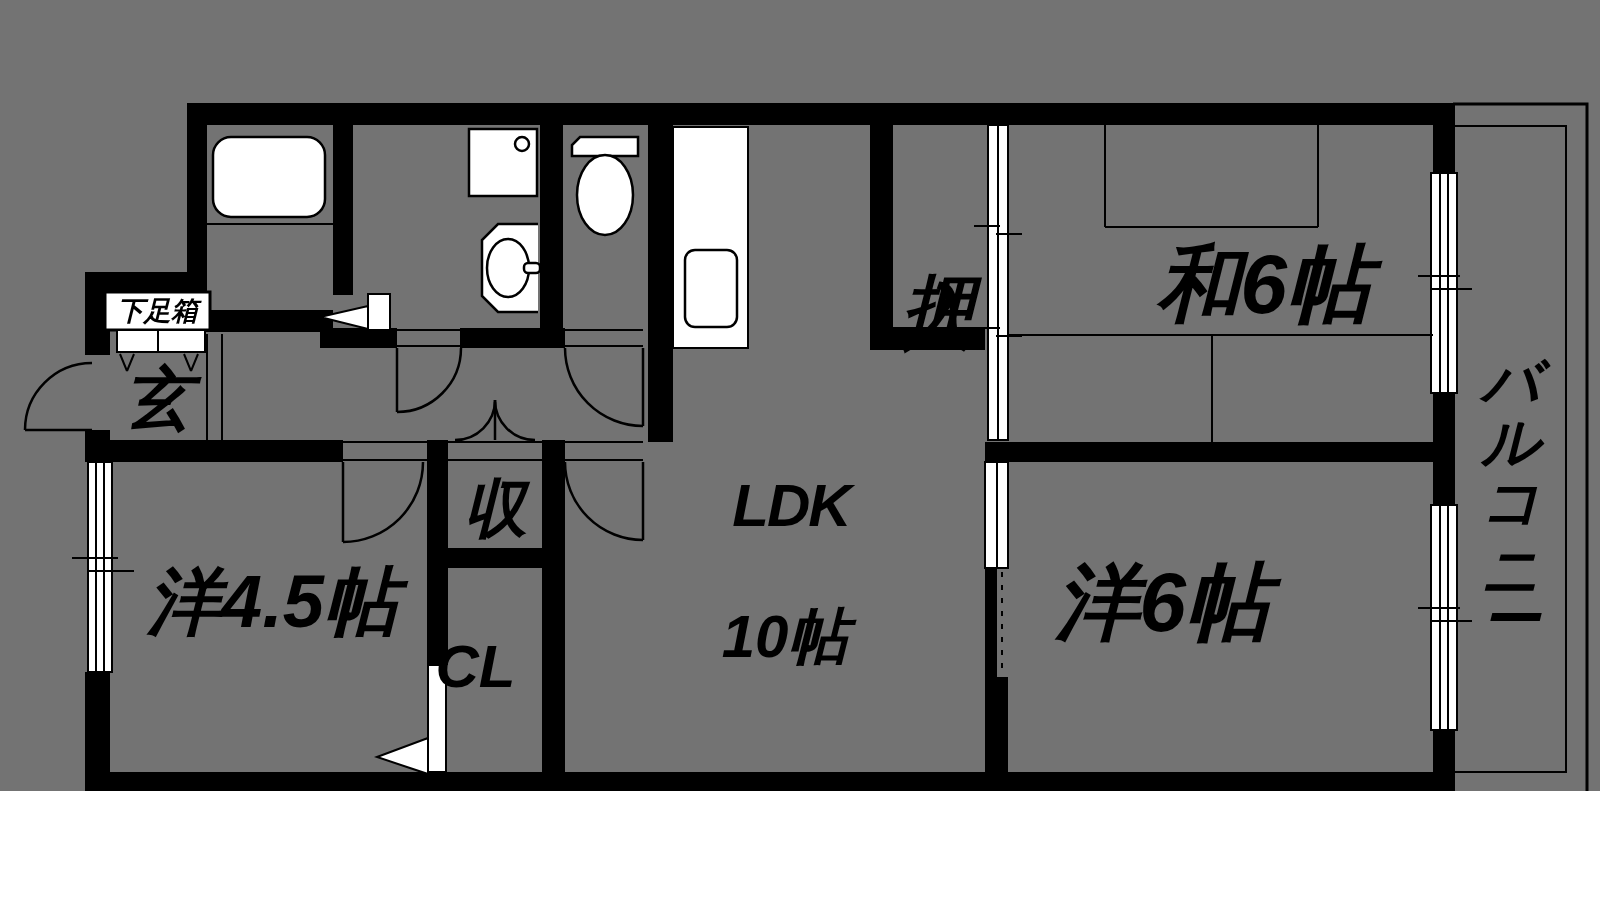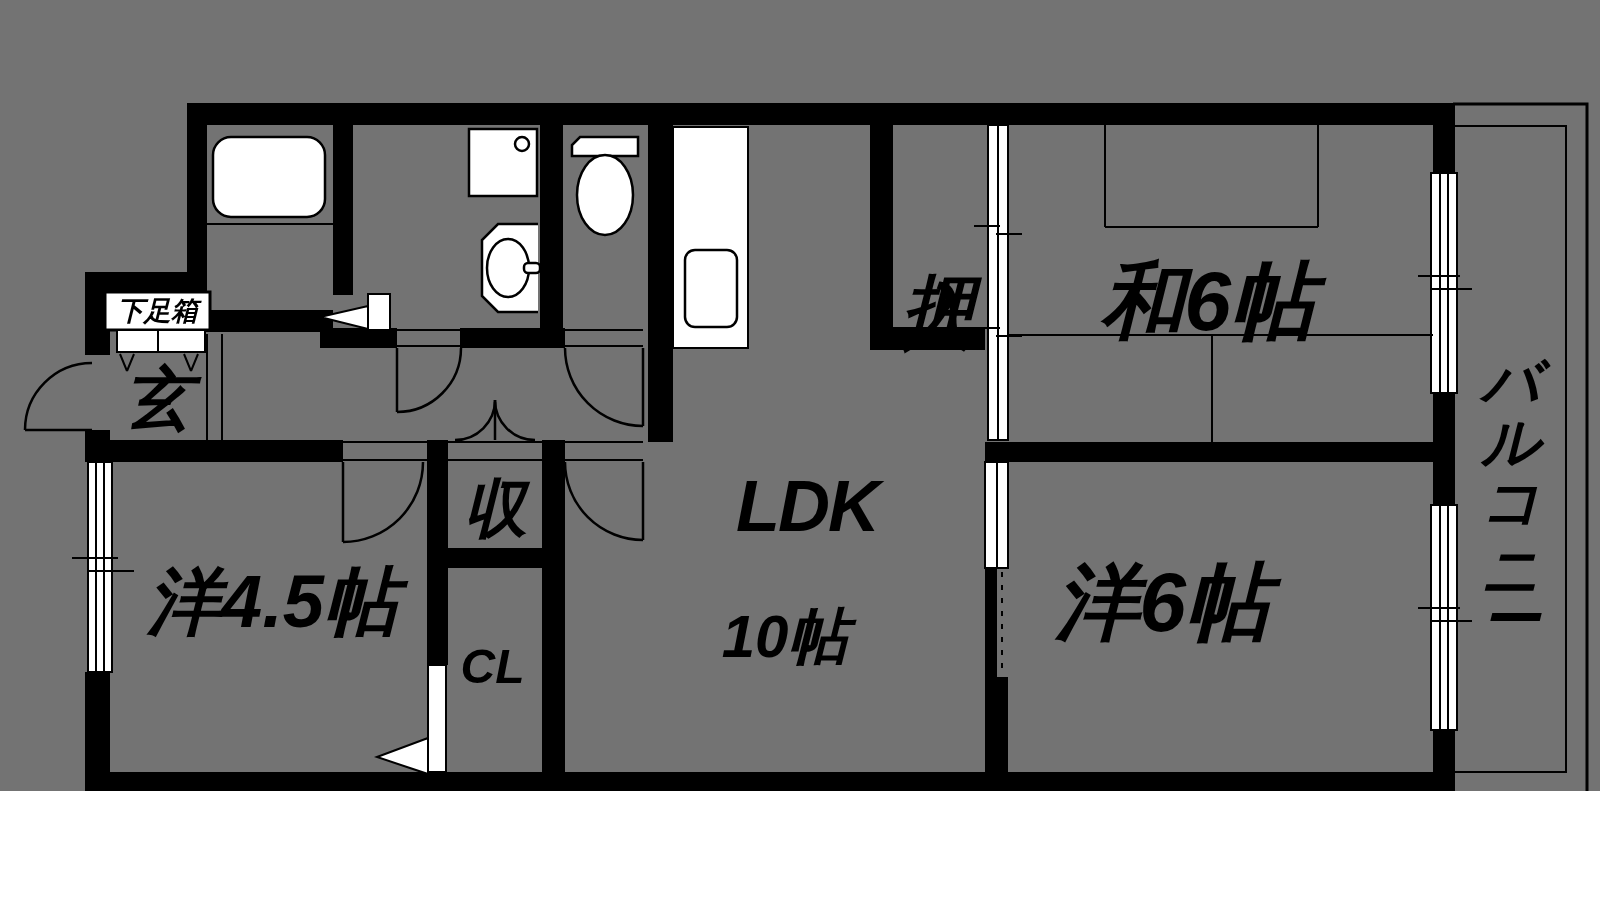--- a/index.html
+++ b/index.html
@@ -187,29 +187,29 @@
     </g>
   </g>
 </svg>
 
   <div class="lbl" style="left:105px;top:292px;width:105px;height:38px;font-size:27px;">下足箱</div>
 
   <div class="lbl" style="left:118px;top:358px;width:80px;height:80px;font-size:68px;">玄</div>
 
   <div class="lbl" style="left:95px;top:560px;width:355px;height:84px;font-size:74px;text-align:right;">洋4.5帖</div>
 
-  <div class="lbl" style="left:450px;top:634px;width:85px;height:66px;font-size:48px;">CL</div>
+  <div class="lbl" style="left:433px;top:634px;width:85px;height:66px;font-size:60px;">CL</div>
 
   <div class="lbl" style="left:460px;top:474px;width:70px;height:70px;font-size:64px;">収</div>
 
-  <div class="lbl" style="left:706px;top:462px;width:170px;height:88px;font-size:72px;letter-spacing:-2px;margin-left:16px;">LDK</div>
+  <div class="lbl" style="left:706px;top:462px;width:170px;height:88px;font-size:60px;letter-spacing:-2px;">LDK</div>
 
   <div class="lbl" style="left:685px;top:592px;width:200px;height:90px;font-size:60px;">10帖</div>
 
   <div class="lbl vert" style="left:900px;top:140px;width:78px;height:165px;font-size:70px;letter-spacing:6px;">押入</div>
 
-  <div class="lbl" style="left:1080px;top:238px;width:255px;height:92px;font-size:84px;margin-top:17px;">和6帖</div>
+  <div class="lbl" style="left:1136px;top:238px;width:255px;height:92px;font-size:84px;">和6帖</div>
 
   <div class="lbl" style="left:1035px;top:556px;width:255px;height:92px;font-size:84px;">洋6帖</div>
 
   <div class="lbl vert" style="left:1478px;top:258px;width:66px;height:390px;font-size:58px;letter-spacing:2px;">バルコニー</div>
 
 </div>
 
 </body></html>

